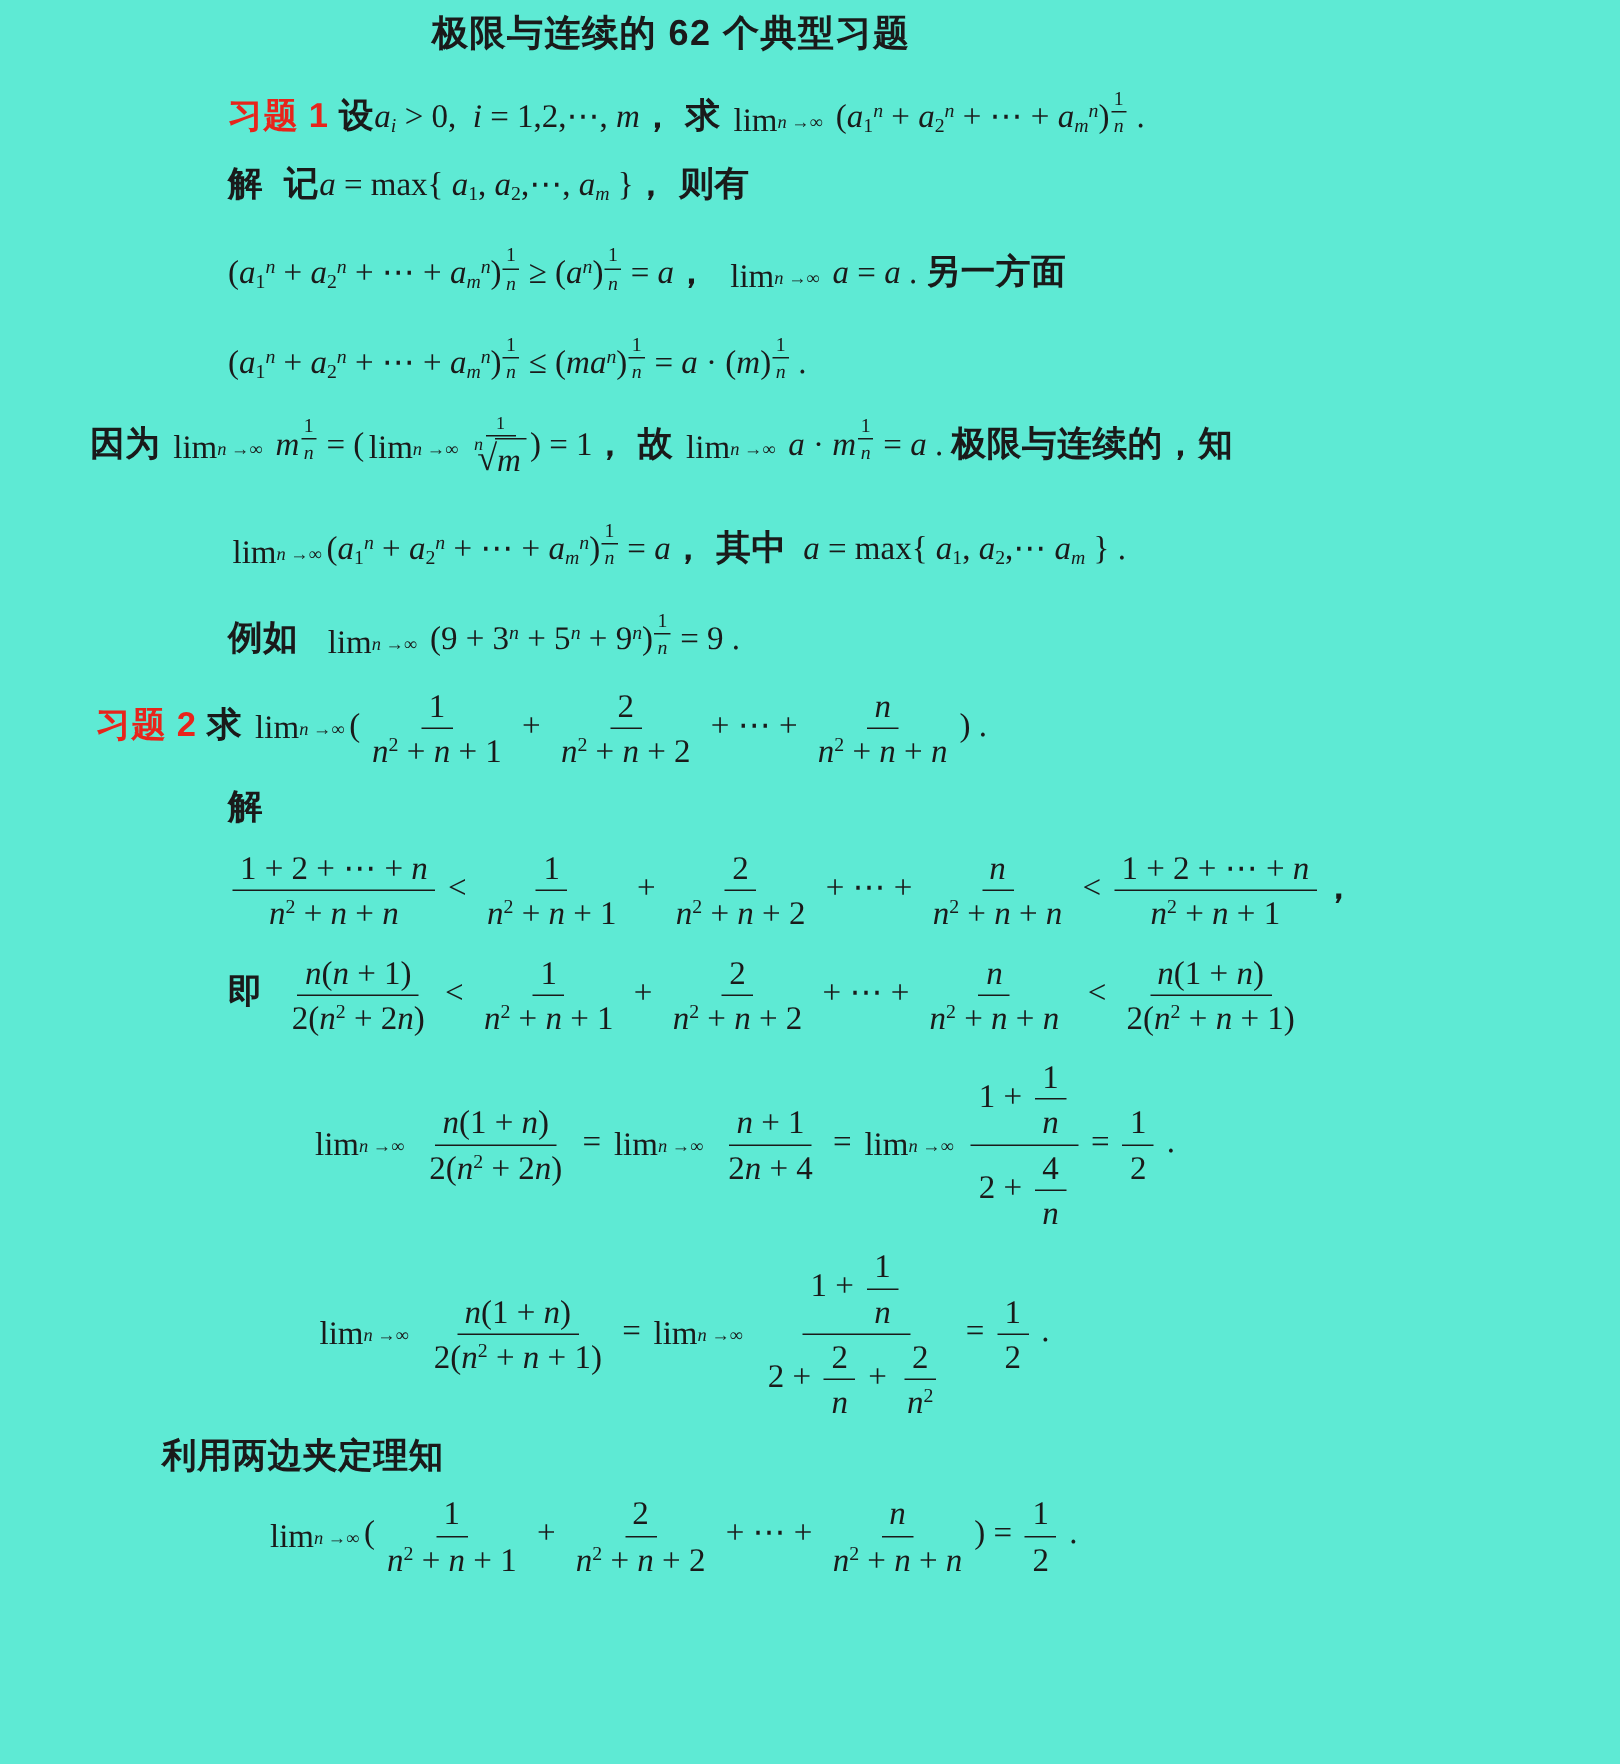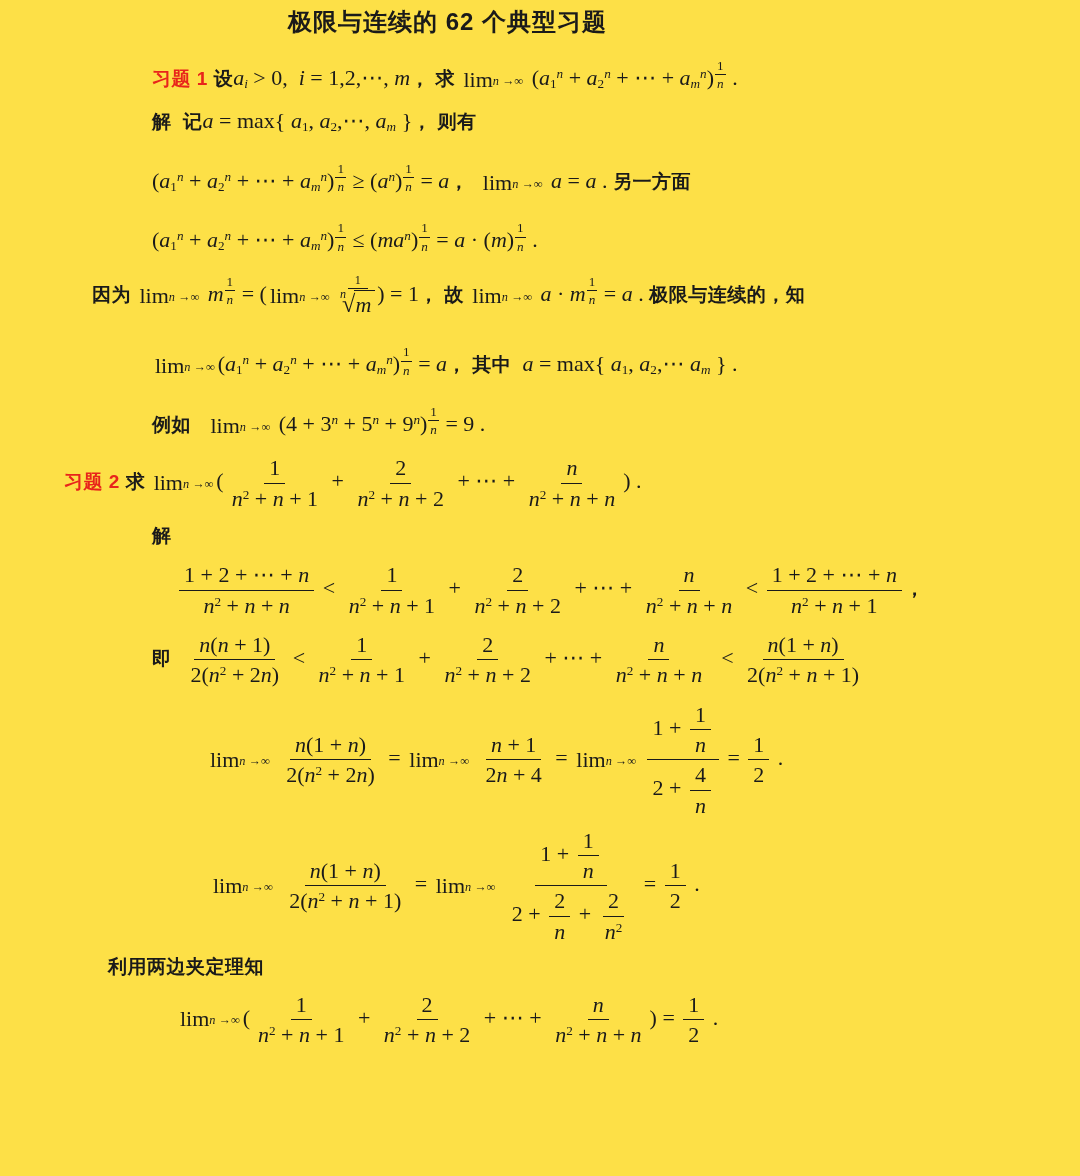--- a/index.html
+++ b/index.html
@@ -1,20 +1,20 @@
 <!DOCTYPE html>
 <html style="--red: #e8241b;"><head>
 <meta charset="utf-8">
 <style>
   html,body{margin:0;padding:0;background:#ffffff;}
   .page{
     position:relative;
     width:1080px;
     min-height:1176px;
-    background:#fde047;
+    background:#5eead4;
     color:#1a1a1a;
     overflow:hidden;
     box-sizing:border-box;
     padding-top:6px;
   }
   .title{
     font-family:"Liberation Sans",sans-serif;
     font-weight:700;
     font-size:24px;
     padding-left:288px;
@@ -25,21 +25,21 @@
     white-space:nowrap;
     font-size:22px;
     font-family:"Liberation Serif",serif;
     line-height:1.25;
   }
   .rm{font-family:"Liberation Serif",serif;font-style:normal;}
   .it{font-family:"Liberation Serif",serif;font-style:italic;}
   .cn{
     font-family:"Liberation Sans",sans-serif;
     font-weight:600;
-    font-size:19px;
+    font-size:23px;
     letter-spacing:0.5px;
   }
   .red{color:var(--red,#e8241b);}
   sub,sup{font-size:0.6em;line-height:1;}
   sub{vertical-align:-0.25em;}
   sup{vertical-align:0.55em;}
   .frac{
     display:inline-flex;
     flex-direction:column;
     align-items:center;
@@ -101,21 +101,21 @@
       <div class="line" style="margin-top: 26px; padding-left: 152px;"><span class="rm">(</span><span class="it">a</span><sub><span class="rm">1</span></sub><sup><span class="it">n</span></sup><span class="rm"> + </span><span class="it">a</span><sub><span class="rm">2</span></sub><sup><span class="it">n</span></sup><span class="rm"> + ⋯ + </span><span class="it">a</span><sub><span class="it">m</span></sub><sup><span class="it">n</span></sup><span class="rm">)</span><sup><span class="frac">
             <span class="num"><span class="rm">1</span></span>
             <span class="den"><span class="it">n</span></span>
           </span></sup><span class="rm"> ≤ (</span><span class="it">ma</span><sup><span class="it">n</span></sup><span class="rm">)</span><sup><span class="frac">
             <span class="num"><span class="rm">1</span></span>
             <span class="den"><span class="it">n</span></span>
           </span></sup><span class="rm"> = </span><span class="it">a</span><span class="rm"> · (</span><span class="it">m</span><span class="rm">)</span><sup><span class="frac">
             <span class="num"><span class="rm">1</span></span>
             <span class="den"><span class="it">n</span></span>
           </span></sup><span class="rm"> .</span></div>
-      <div class="line" style="margin-top: 20px; padding-left: 92px;"><span class="cn">因为</span><span class="rm"> </span><span class="lim">
+      <div class="line" style="margin-top: 20px; padding-left: 60px;"><span class="cn">因为</span><span class="rm"> </span><span class="lim">
           <span class="ltop">lim</span>
           <span class="lbot"><span class="it">n</span><span class="rm"> →∞</span></span>
         </span><span class="rm"> </span><span class="it">m</span><sup><span class="frac">
             <span class="num"><span class="rm">1</span></span>
             <span class="den"><span class="it">n</span></span>
           </span></sup><span class="rm"> = (</span><span class="lim">
           <span class="ltop">lim</span>
           <span class="lbot"><span class="it">n</span><span class="rm"> →∞</span></span>
         </span><span class="rm"> </span><span class="root">
           <span class="rover"><span class="rm">1</span></span>
@@ -134,39 +134,39 @@
       <div class="line" style="margin-top: 26px; padding-left: 152px;"><span class="lim">
           <span class="ltop">lim</span>
           <span class="lbot"><span class="it">n</span><span class="rm"> →∞</span></span>
         </span><span class="rm">(</span><span class="it">a</span><sub><span class="rm">1</span></sub><sup><span class="it">n</span></sup><span class="rm"> + </span><span class="it">a</span><sub><span class="rm">2</span></sub><sup><span class="it">n</span></sup><span class="rm"> + ⋯ + </span><span class="it">a</span><sub><span class="it">m</span></sub><sup><span class="it">n</span></sup><span class="rm">)</span><sup><span class="frac">
             <span class="num"><span class="rm">1</span></span>
             <span class="den"><span class="it">n</span></span>
           </span></sup><span class="rm"> = </span><span class="it">a</span><span class="cn">， 其中</span><span class="rm"> &nbsp;</span><span class="it">a</span><span class="rm"> = max{ </span><span class="it">a</span><sub><span class="rm">1</span></sub><span class="rm">, </span><span class="it">a</span><sub><span class="rm">2</span></sub><span class="rm">,⋯ </span><span class="it">a</span><sub><span class="it">m</span></sub><span class="rm"> } .</span></div>
       <div class="line" style="margin-top: 26px; padding-left: 152px;"><span class="cn">例如</span><span class="rm">&nbsp;&nbsp; </span><span class="lim">
           <span class="ltop">lim</span>
           <span class="lbot"><span class="it">n</span><span class="rm"> →∞</span></span>
-        </span><span class="rm"> (4 + 3</span><sup><span class="it">n</span></sup><span class="rm"> + 5</span><sup><span class="it">n</span></sup><span class="rm"> + 9</span><sup><span class="it">n</span></sup><span class="rm">)</span><sup><span class="frac">
+        </span><span class="rm"> (9 + 3</span><sup><span class="it">n</span></sup><span class="rm"> + 5</span><sup><span class="it">n</span></sup><span class="rm"> + 9</span><sup><span class="it">n</span></sup><span class="rm">)</span><sup><span class="frac">
             <span class="num"><span class="rm">1</span></span>
             <span class="den"><span class="it">n</span></span>
           </span></sup><span class="rm"> = 9 .</span></div>
       <div class="line" style="margin-top: 18px; padding-left: 64px;"><span class="cn red">习题 2</span><span class="cn">&nbsp;求</span><span class="rm"> </span><span class="lim">
           <span class="ltop">lim</span>
           <span class="lbot"><span class="it">n</span><span class="rm"> →∞</span></span>
         </span><span class="rm">(</span><span class="frac">
           <span class="num"><span class="rm">1</span></span>
           <span class="den"><span class="it">n</span><sup><span class="rm">2</span></sup><span class="rm"> + </span><span class="it">n</span><span class="rm"> + 1</span></span>
         </span><span class="rm"> + </span><span class="frac">
           <span class="num"><span class="rm">2</span></span>
           <span class="den"><span class="it">n</span><sup><span class="rm">2</span></sup><span class="rm"> + </span><span class="it">n</span><span class="rm"> + 2</span></span>
         </span><span class="rm"> + ⋯ + </span><span class="frac">
           <span class="num"><span class="it">n</span></span>
           <span class="den"><span class="it">n</span><sup><span class="rm">2</span></sup><span class="rm"> + </span><span class="it">n</span><span class="rm"> + </span><span class="it">n</span></span>
         </span><span class="rm">) .</span></div>
       <div class="line" style="margin-top: 10px; padding-left: 152px;"><span class="cn">解</span></div>
-      <div class="line" style="margin-top: 14px; padding-left: 152px; margin-left: 24px;"><span class="frac">
+      <div class="line" style="margin-top: 14px; padding-left: 152px;"><span class="frac">
           <span class="num"><span class="rm">1 + 2 + ⋯ + </span><span class="it">n</span></span>
           <span class="den"><span class="it">n</span><sup><span class="rm">2</span></sup><span class="rm"> + </span><span class="it">n</span><span class="rm"> + </span><span class="it">n</span></span>
         </span><span class="rm"> &lt; </span><span class="frac">
           <span class="num"><span class="rm">1</span></span>
           <span class="den"><span class="it">n</span><sup><span class="rm">2</span></sup><span class="rm"> + </span><span class="it">n</span><span class="rm"> + 1</span></span>
         </span><span class="rm"> + </span><span class="frac">
           <span class="num"><span class="rm">2</span></span>
           <span class="den"><span class="it">n</span><sup><span class="rm">2</span></sup><span class="rm"> + </span><span class="it">n</span><span class="rm"> + 2</span></span>
         </span><span class="rm"> + ⋯ + </span><span class="frac">
           <span class="num"><span class="it">n</span></span>

